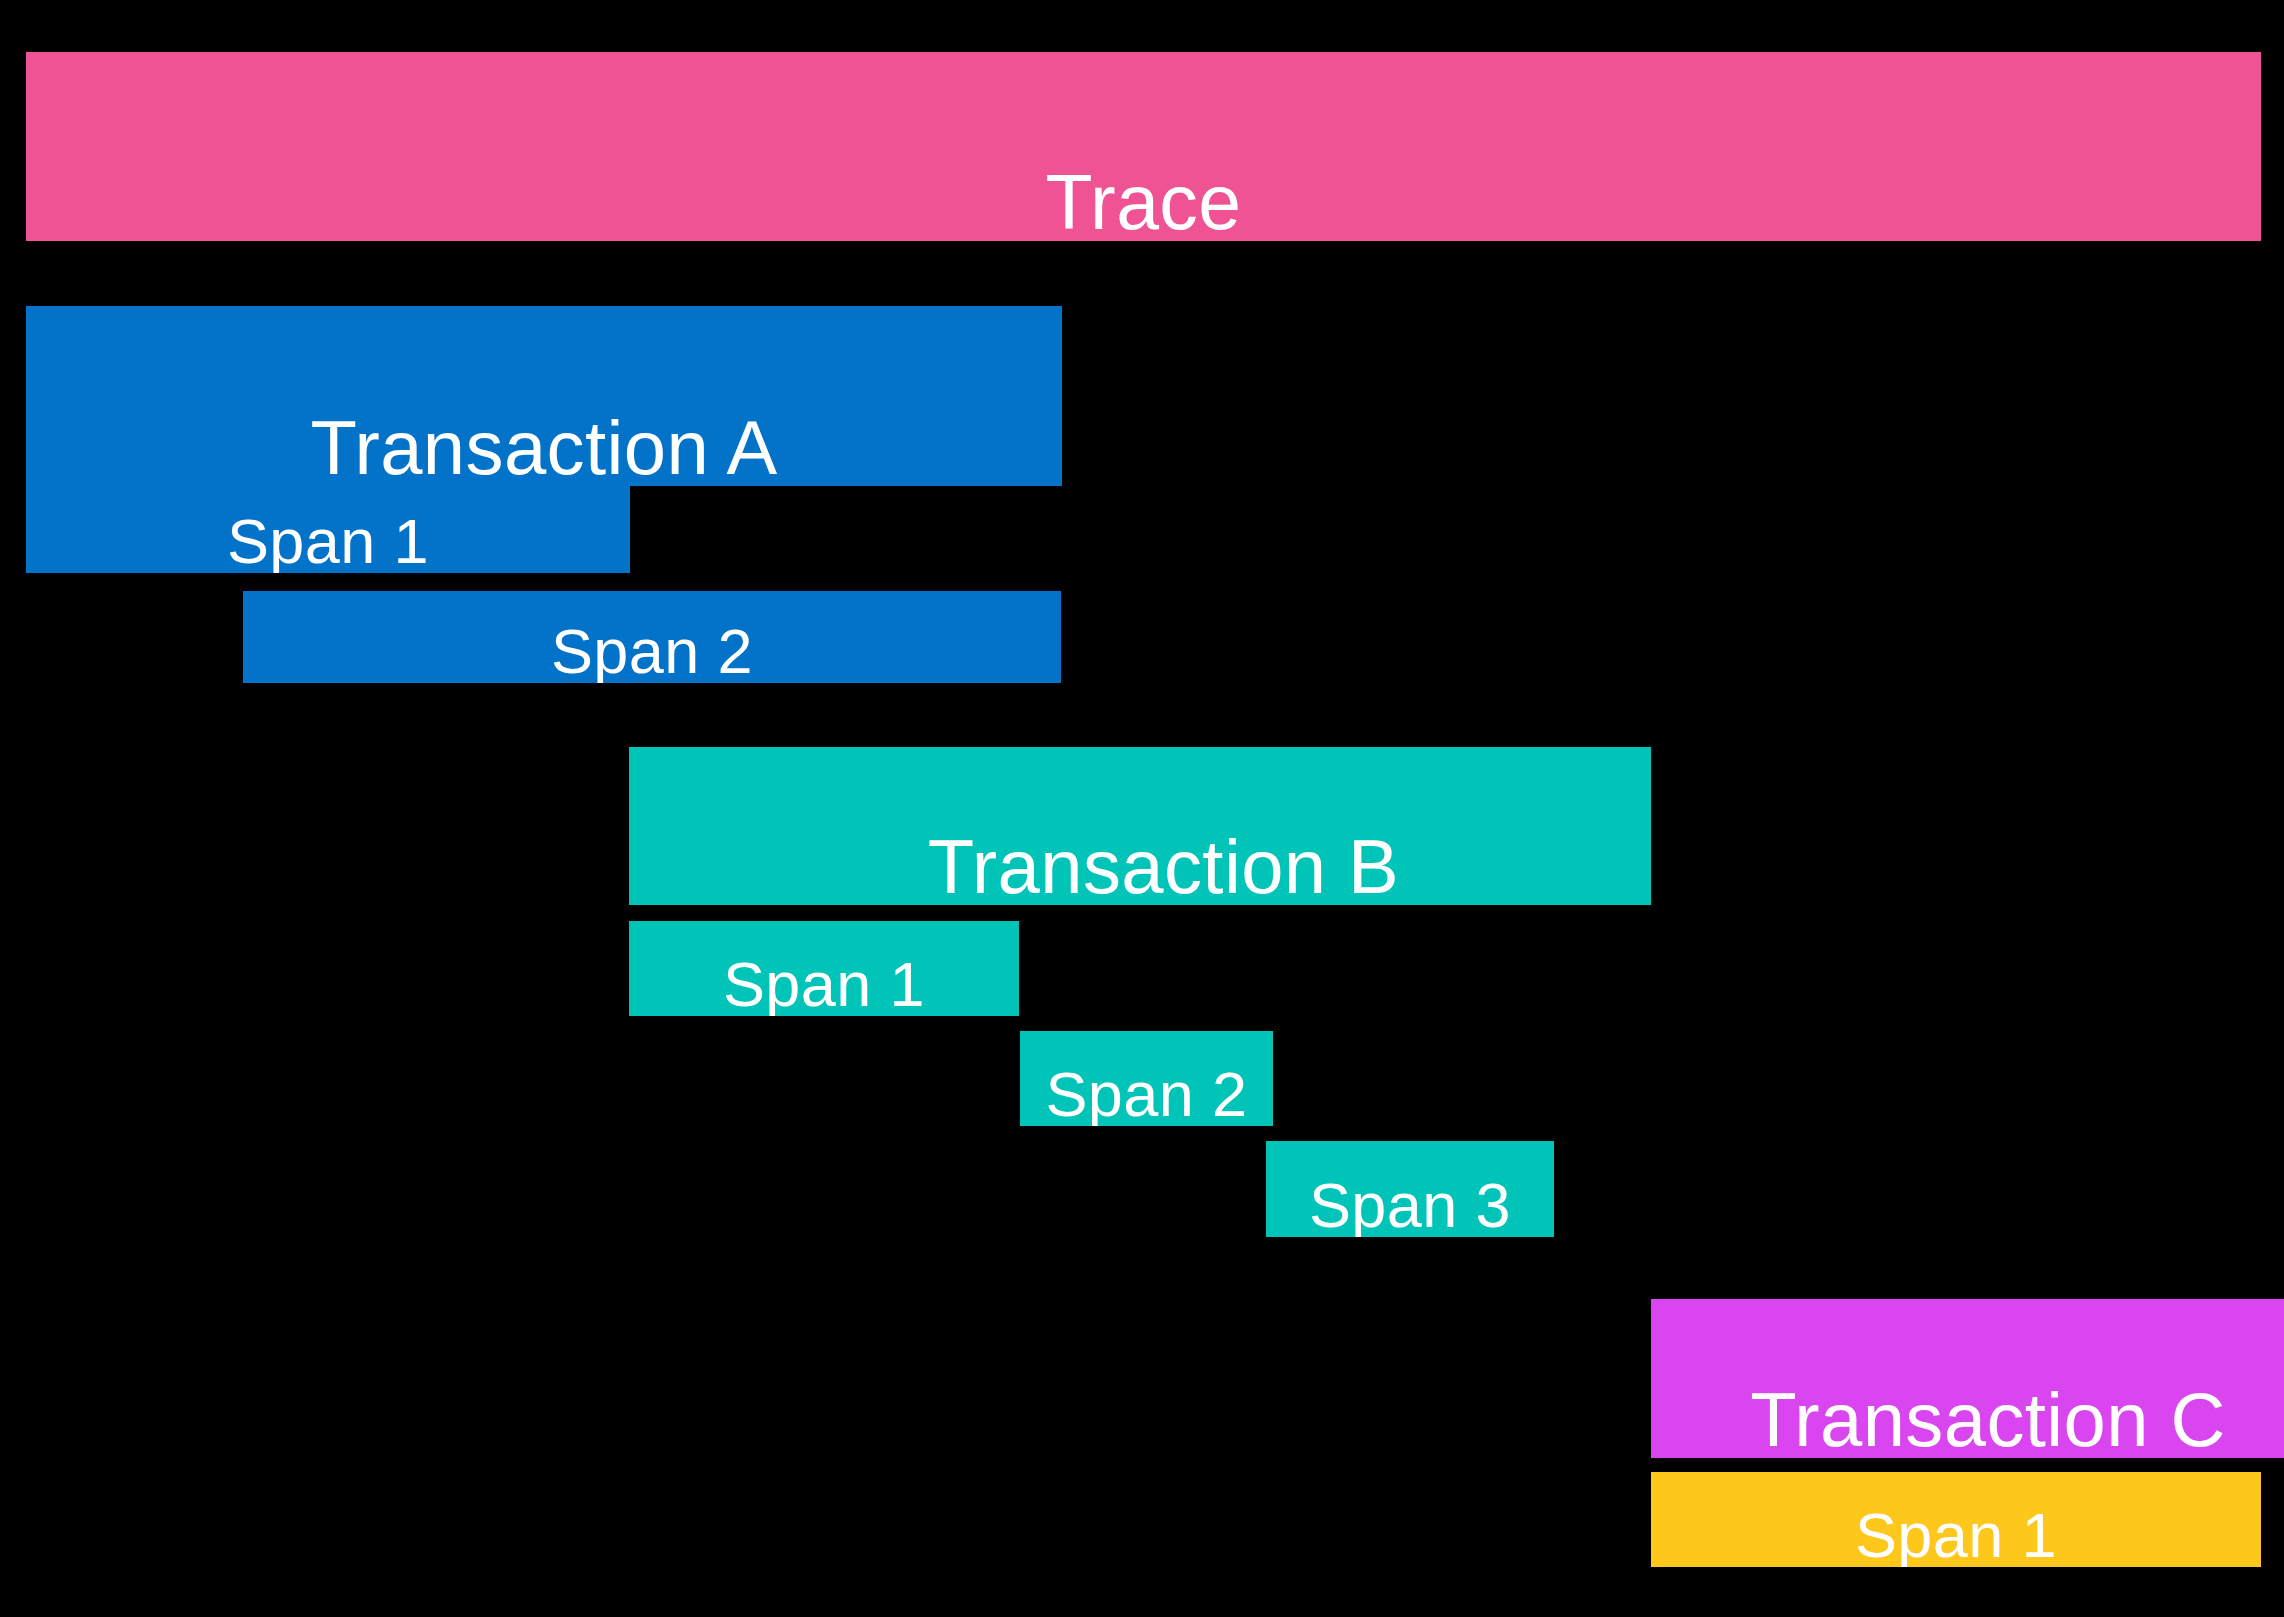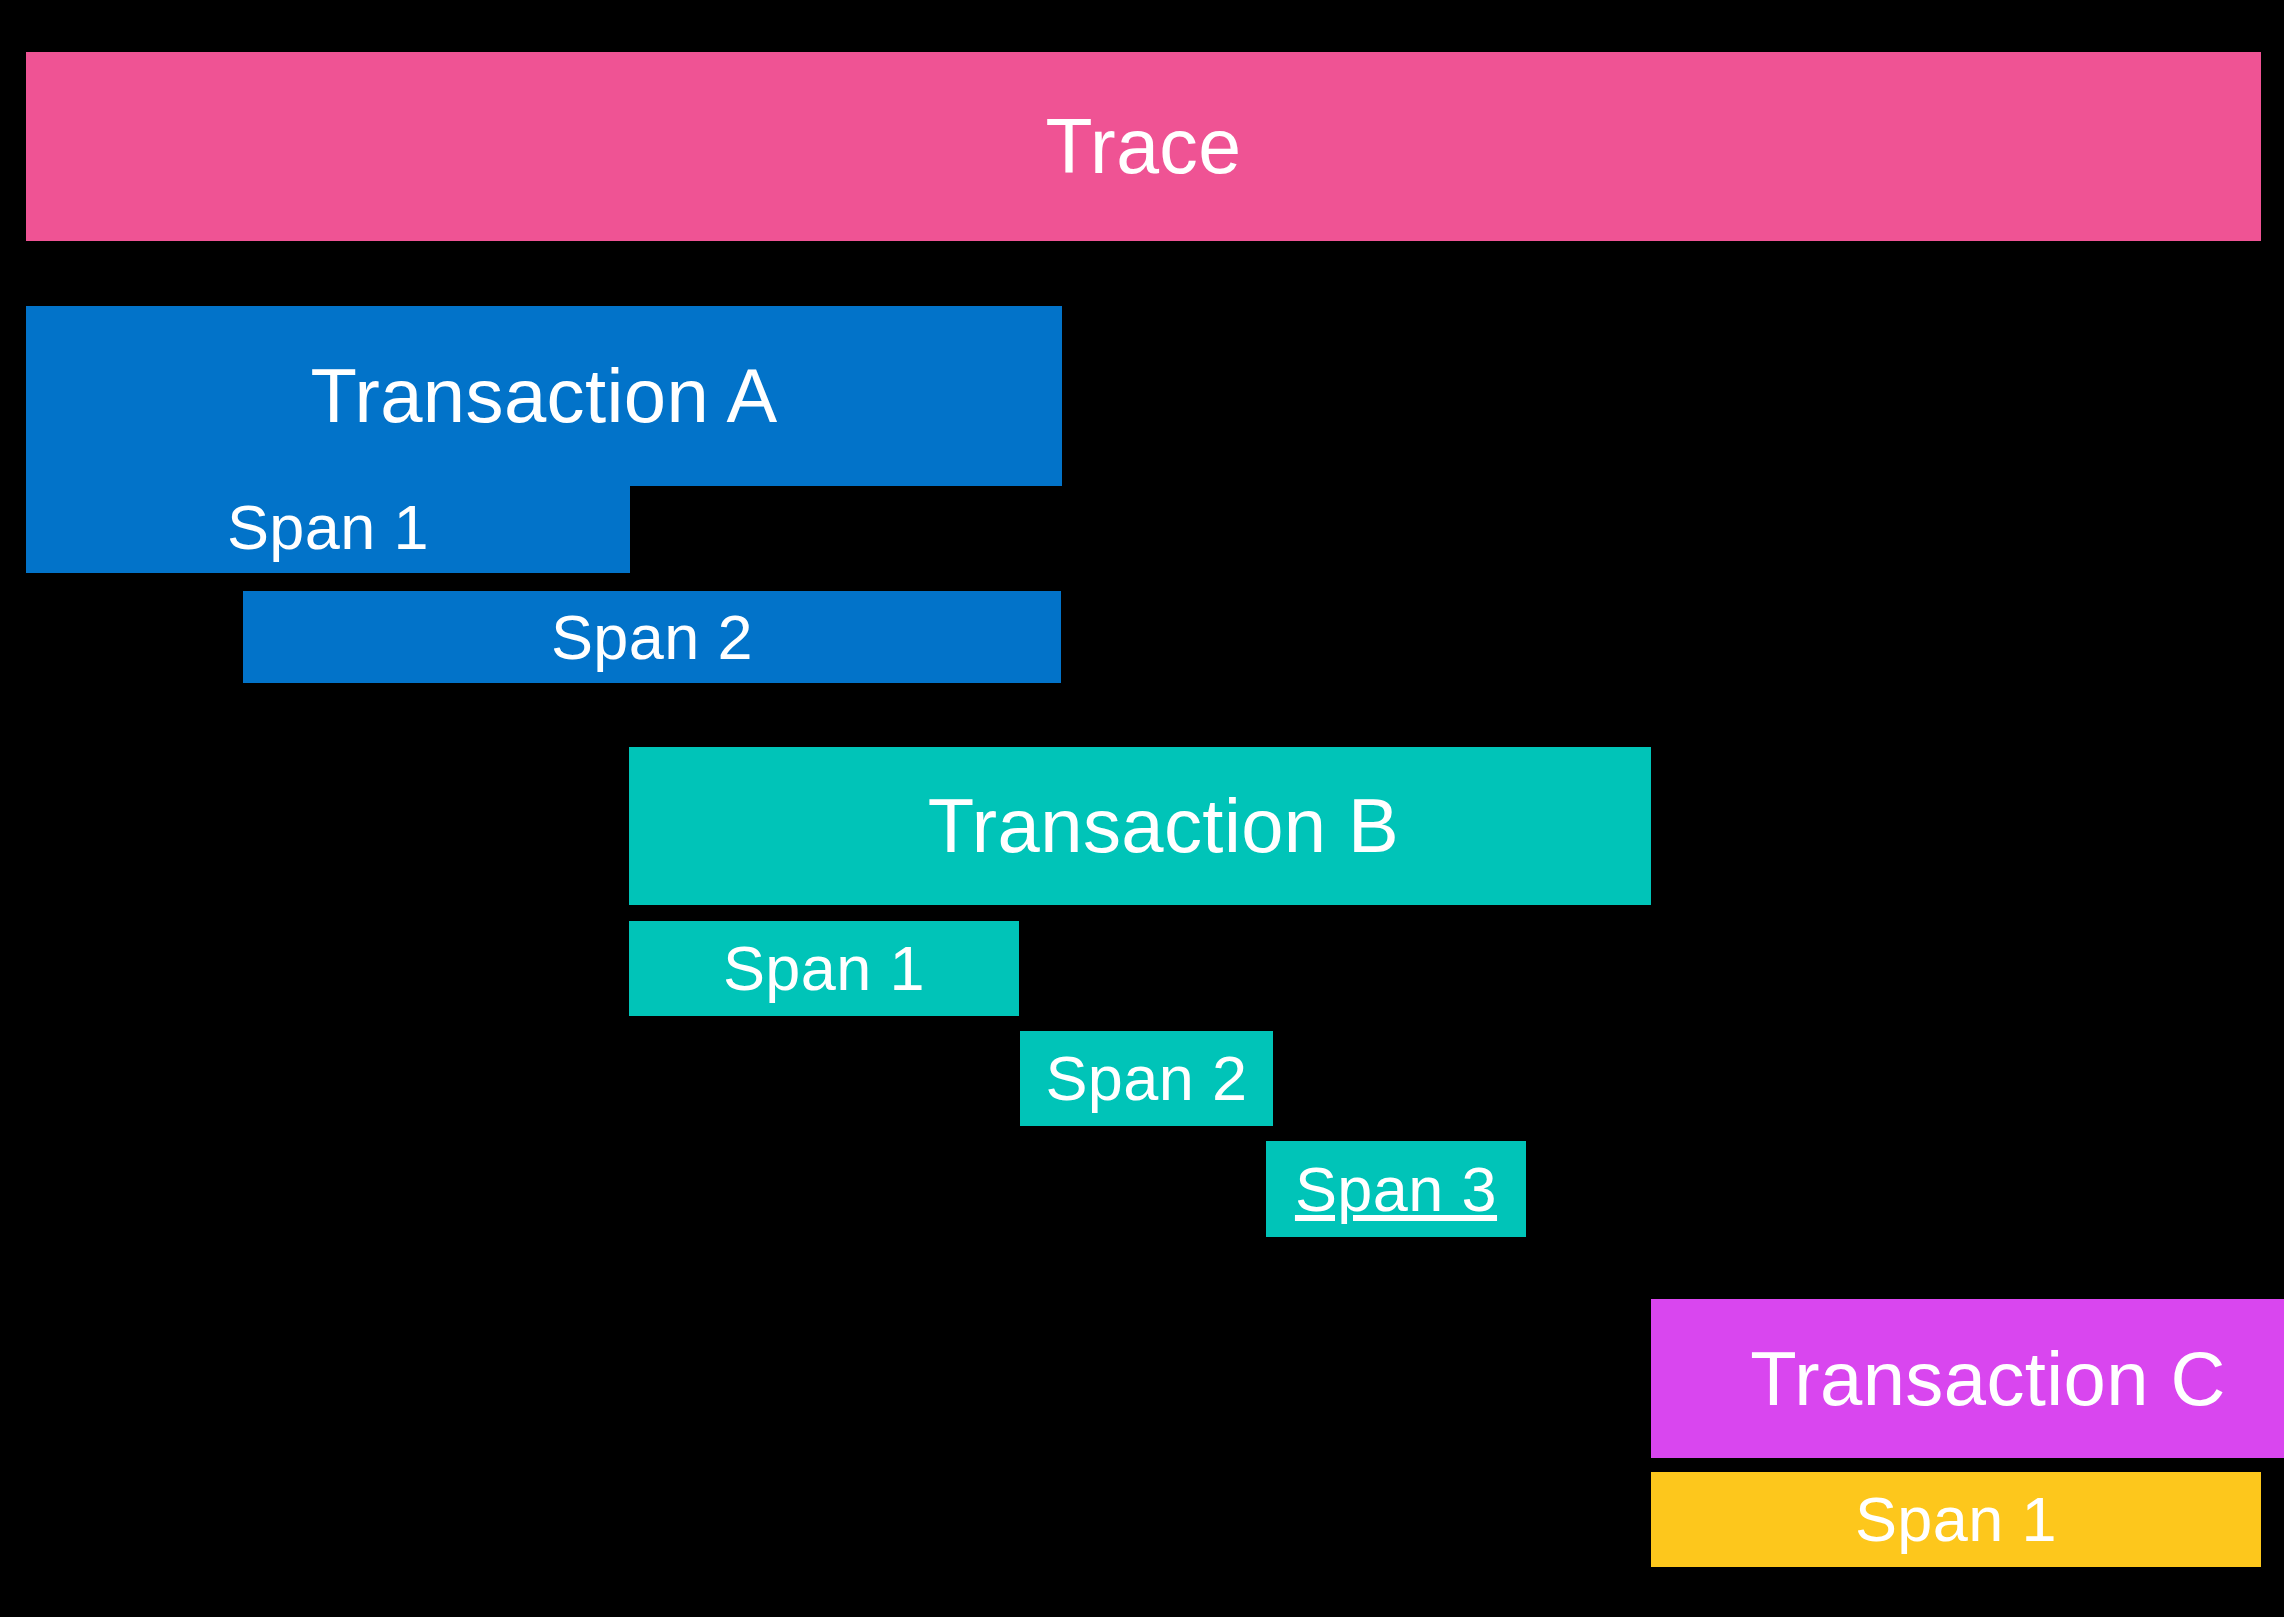--- a/index.html
+++ b/index.html
@@ -11,21 +11,21 @@
     position: relative;
     width: 2284px;
     height: 1618px;
     background: #000000;
     overflow: hidden;
     font-family: "Liberation Sans", sans-serif;
   }
   .bar {
     position: absolute;
     display: flex;
-    align-items: center;
+    align-items: flex-end;
     justify-content: center;
     box-sizing: border-box;
     color: #ffffff;
     line-height: 1;
     white-space: nowrap;
     overflow: hidden;
   }
   .bar .bar-label {
     display: block;
     font-weight: 400;
@@ -80,23 +80,22 @@
 
   #bar-b-span-2 {
     left: 1020px; top: 1031px;
     width: 253px; height: 95px;
     background: #00C4B8;
   }
   #bar-b-span-2 .bar-label { font-size: 63px; }
 
   #bar-b-span-3 {
     left: 1266px; top: 1141px;
-    width: 260px; height: 96px;
+    width: 288px; height: 96px;
     background: #00C4B8;
-    text-decoration: underline;
   }
   #bar-b-span-3 .bar-label { font-size: 63px; }
 
   
   #bar-transaction-c {
     left: 1651px; top: 1299px;
     width: 674px; height: 159px;
     background: #d946ef;
   }
   #bar-transaction-c .bar-label { font-size: 76px; }

